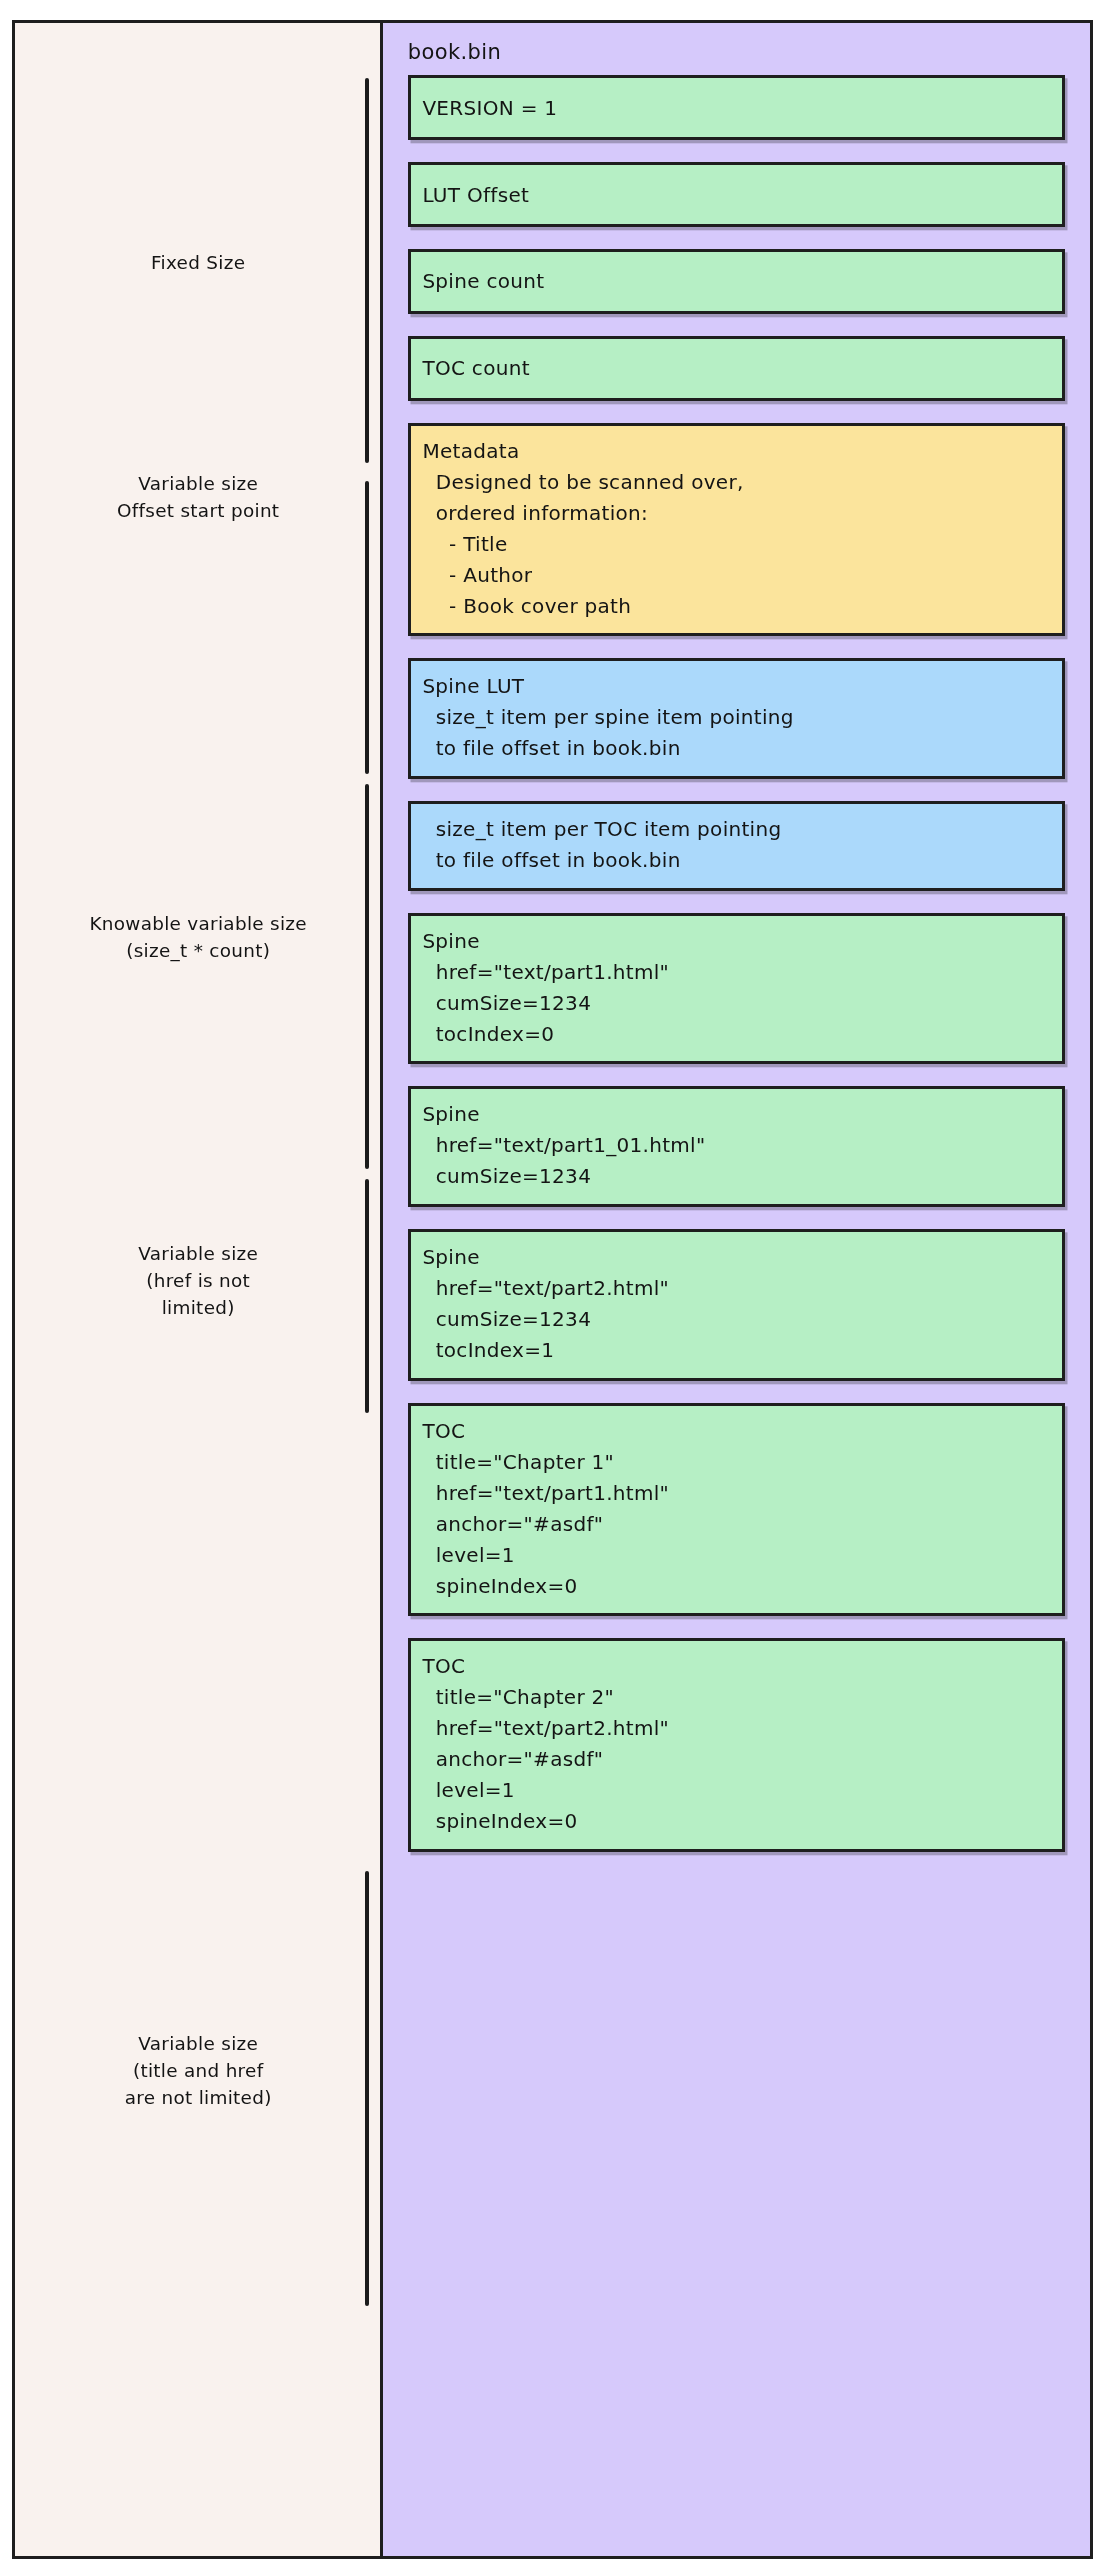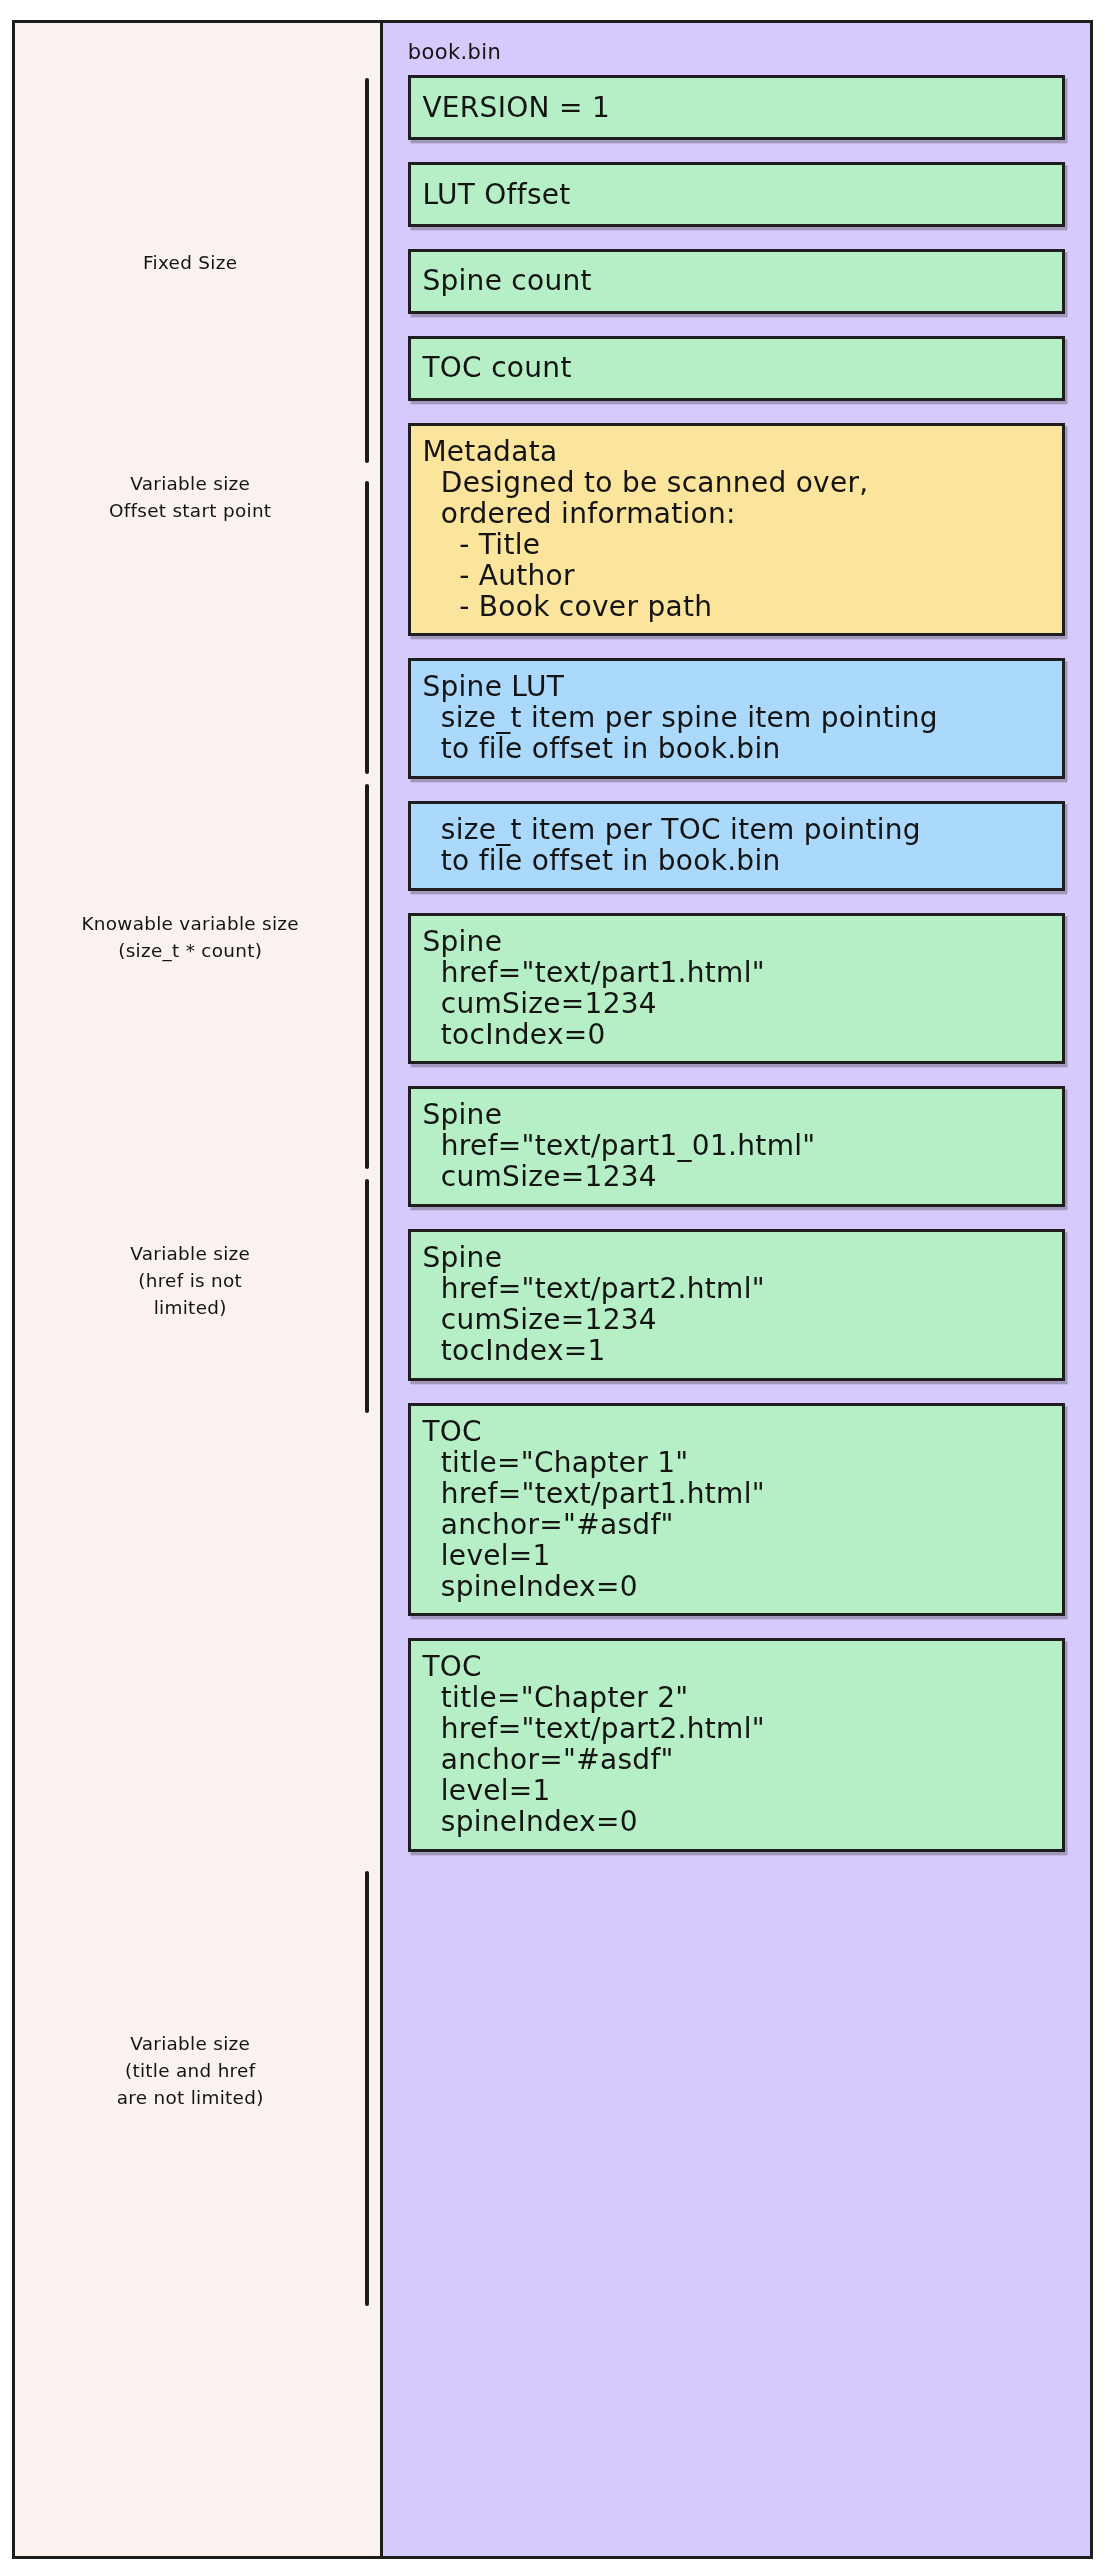--- a/index.html
+++ b/index.html
@@ -29,21 +29,21 @@
   .notes-col {
     position: relative;
     width: 368px;
     background: #f9f2ee;
     border: 3.3px solid #1e1e1e;
     border-right: none;
     box-sizing: border-box;
   }
   .note {
     position: absolute;
-    left: 8px;
+    left: 16px;
     width: 335px;
     text-align: center;
     font-size: 18.4px;
     line-height: 27px;
     color: #141414;
     font-family: "DejaVu Sans", sans-serif;
     letter-spacing: 0.3px;
   }
   .note span { display: block; }
   .bracket {
@@ -77,21 +77,21 @@
     box-sizing: border-box;
     margin-bottom: 22px;
     padding: 10px 11.7px 11.7px 11.7px;
     box-shadow: 2.5px 3.3px 0 rgba(20,20,20,0.28);
   }
   .block.green  { background: #b6efc5; }
   .block.yellow { background: #fbe49c; }
   .block.blue   { background: #abd9fb; }
 
   .block .line {
-    font-size: 28px;
+    font-size: 20px;
     line-height: 31px;
     color: #141414;
     white-space: pre;
     letter-spacing: 0.3px;
   }
 
   .block.slim { padding: 13.4px 11.7px; }
   .block.slim .line { line-height: 32px; }
 </style>
 </head>

